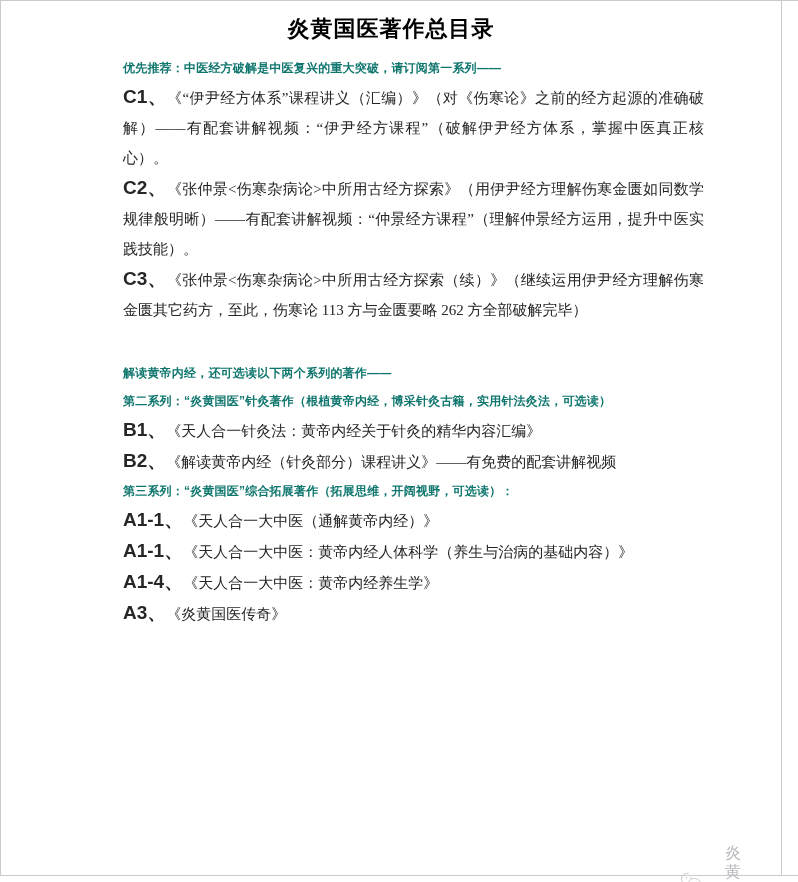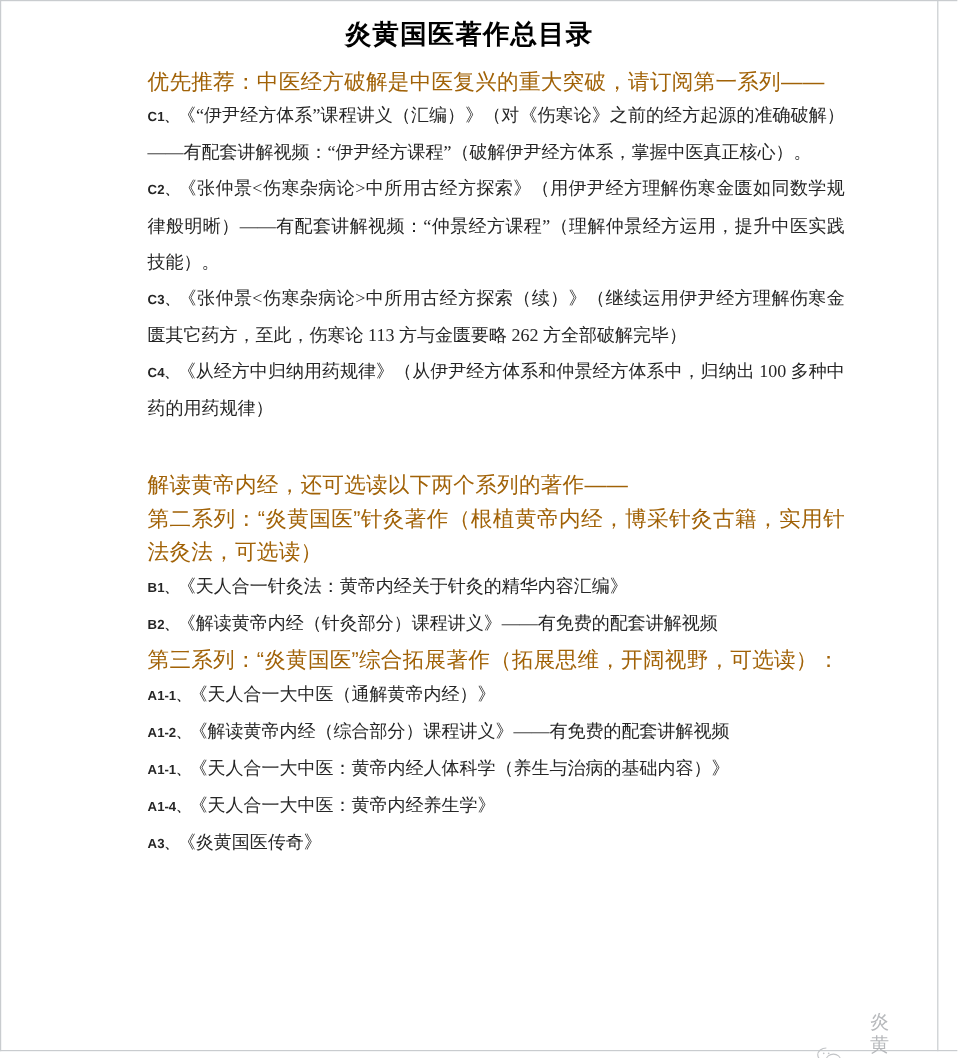--- a/index.html
+++ b/index.html
@@ -73,23 +73,23 @@
 
   .content {
     padding-left: 123px;
     padding-right: 78px;
     padding-top: 10px;
   }
 
   
   .hd {
     font-family: "Liberation Sans", "DejaVu Sans", sans-serif;
-    font-weight: normal;
-    font-size: 18px;
-    color: #a16207;
+    font-weight: bold;
+    font-size: 12px;
+    color: #0f766e;
     line-height: 28px;
     margin: 0;
     text-align: justify;
     letter-spacing: 0.2px;
   }
 
   
   .ln {
     font-family: "Liberation Serif", "DejaVu Serif", serif;
     font-size: 15px;
@@ -100,21 +100,21 @@
     text-justify: inter-ideograph;
   }
   
   .ln.wrap {
     line-height: 30px;
   }
 
   .label {
     font-family: "Liberation Sans", "DejaVu Sans", sans-serif;
     font-weight: bold;
-    font-size: 11px;
+    font-size: 19px;
     color: #262626;
   }
 
   .spacer-lg { height: 34px; }
 
   
   #badge {
     position: absolute;
     left: 680px;
     top: 843px;
@@ -160,23 +160,20 @@
       </p>
 
       <p class="ln wrap">
         <span class="label">C2、</span><span>《张仲景&lt;伤寒杂病论&gt;中所用古经方探索》（用伊尹经方理解伤寒金匮如同数学规律般明晰）——有配套讲解视频：“仲景经方课程”（理解仲景经方运用，提升中医实践技能）。</span>
       </p>
 
       <p class="ln wrap">
         <span class="label">C3、</span><span>《张仲景&lt;伤寒杂病论&gt;中所用古经方探索（续）》（继续运用伊尹经方理解伤寒金匮其它药方，至此，伤寒论 113 方与金匮要略 262 方全部破解完毕）</span>
       </p>
 
-      <p class="ln wrap">
-        <span class="label">C4、</span><span>《从经方中归纳用药规律》（从伊尹经方体系和仲景经方体系中，归纳出 100 多种中药的用药规律）</span>
-      </p>
 
       <div class="spacer-lg"></div>
 
       <p class="hd">解读黄帝内经，还可选读以下两个系列的著作——</p>
 
       <p class="hd">第二系列：“炎黄国医”针灸著作（根植黄帝内经，博采针灸古籍，实用针法灸法，可选读）</p>
 
       <p class="ln">
         <span class="label">B1、</span><span>《天人合一针灸法：黄帝内经关于针灸的精华内容汇编》</span>
       </p>
@@ -186,23 +183,20 @@
       </p>
 
 
 
       <p class="hd">第三系列：“炎黄国医”综合拓展著作（拓展思维，开阔视野，可选读）：</p>
 
       <p class="ln">
         <span class="label">A1-1、</span><span>《天人合一大中医（通解黄帝内经）》</span>
       </p>
 
-      <p class="ln">
-        <span class="label">A1-2、</span><span>《解读黄帝内经（综合部分）课程讲义》——有免费的配套讲解视频</span>
-      </p>
 
       <p class="ln">
         <span class="label">A1-1、</span><span>《天人合一大中医：黄帝内经人体科学（养生与治病的基础内容）》</span>
       </p>
 
       <p class="ln">
         <span class="label">A1-4、</span><span>《天人合一大中医：黄帝内经养生学》</span>
       </p>
 
 

